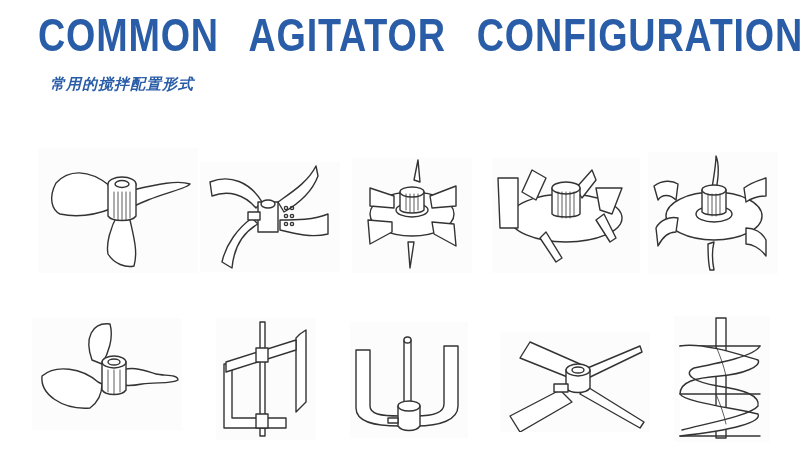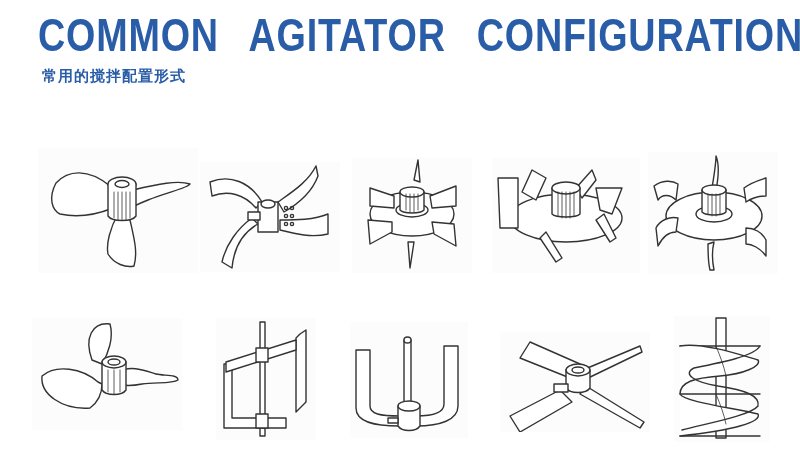--- a/index.html
+++ b/index.html
@@ -1,18 +1,18 @@
 <!DOCTYPE html>
 <html><head>
 <meta charset="utf-8">
 <style>
   html,body{margin:0;padding:0;background:#ffffff;}
   body{width:800px;height:473px;position:relative;overflow:hidden;font-family:"Liberation Sans",sans-serif;}
   .title{position:absolute;left:38px;top:10px;margin:0;font-family:"Liberation Sans",sans-serif;font-weight:bold;font-size:46px;line-height:50px;color:#2a5da8;letter-spacing:1px;white-space:nowrap;transform:scaleX(0.82);transform-origin:left top;word-spacing:24px;}
-  .subtitle{position:absolute;left:38px;top:62px;margin:4px;font-family:"DejaVu Sans",sans-serif;font-weight:bold;font-size:15px;line-height:20px;color:#2a5da8;letter-spacing:1px;}
+  .subtitle{position:absolute;left:38px;top:62px;margin:12px;font-family:"DejaVu Sans",sans-serif;font-weight:bold;font-size:15px;line-height:20px;color:#2a5da8;letter-spacing:1px;font-style:italic;}
   .fig{position:absolute;background:#fcfcfc;}
   .fig svg{width:100%;height:100%;display:block;}
   .fig svg *{fill:none;stroke:#333;stroke-width:1.4;stroke-linejoin:round;stroke-linecap:round;}
   .fig svg .fill{fill:#fff;}
   .fig svg .thin{stroke-width:0.8;}
 </style>
 </head>
 <body>
 
 <h1 class="title">COMMON AGITATOR CONFIGURATION</h1>

